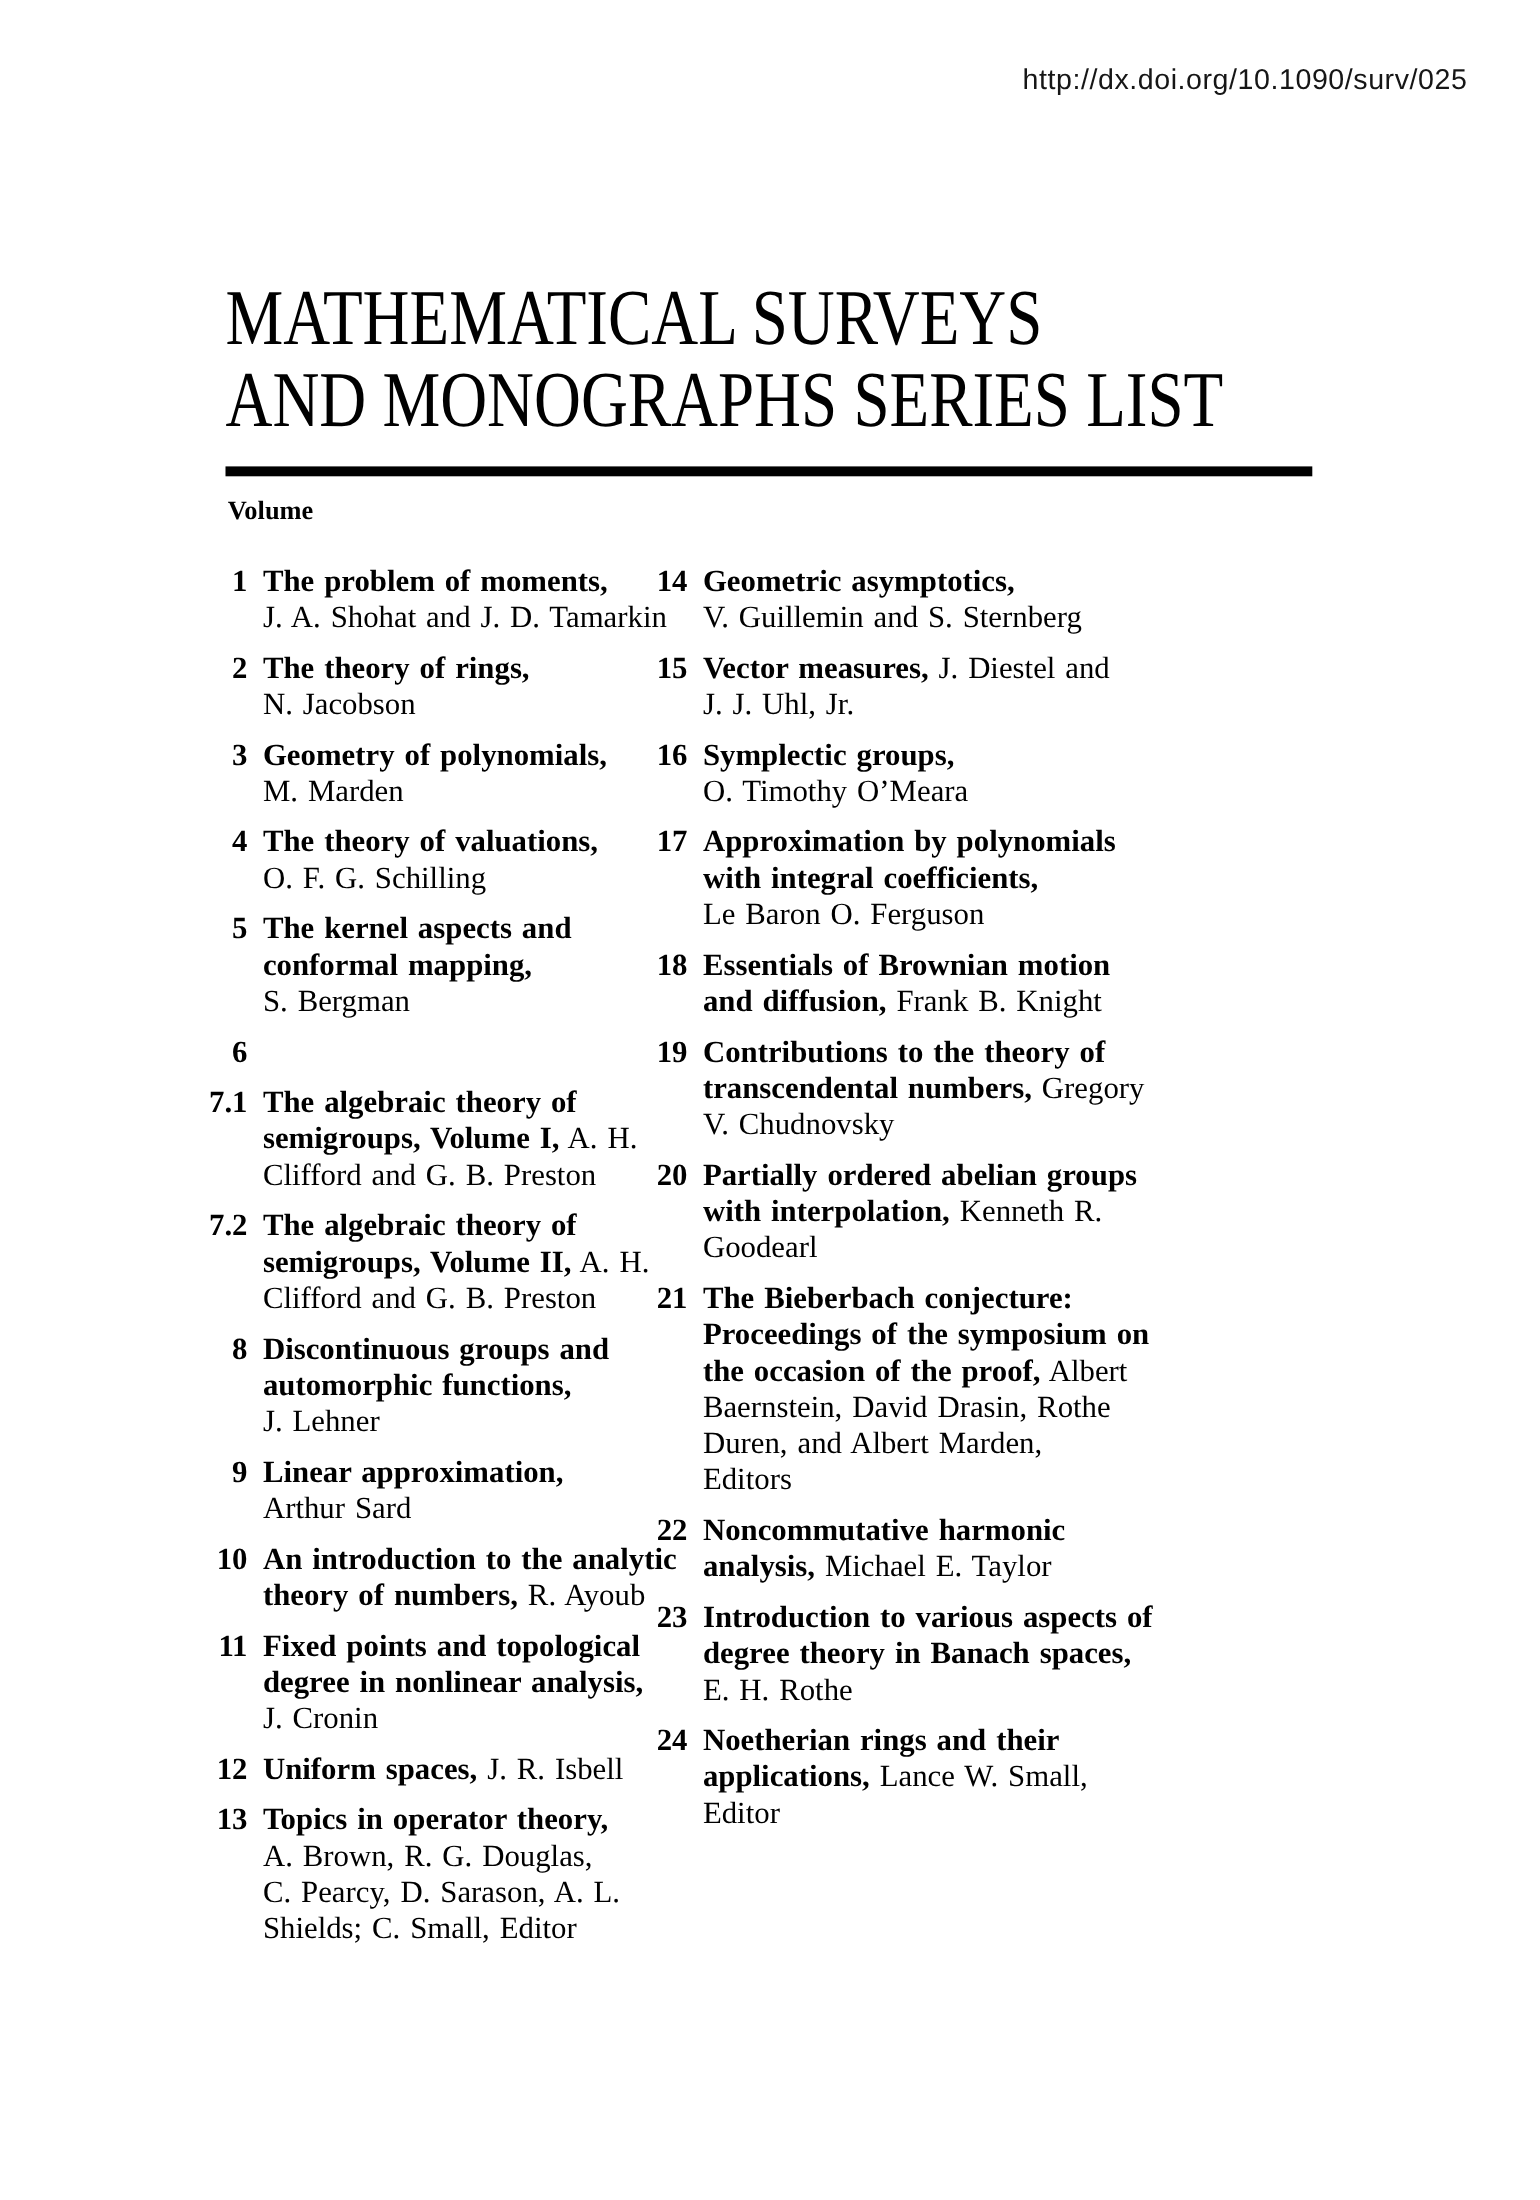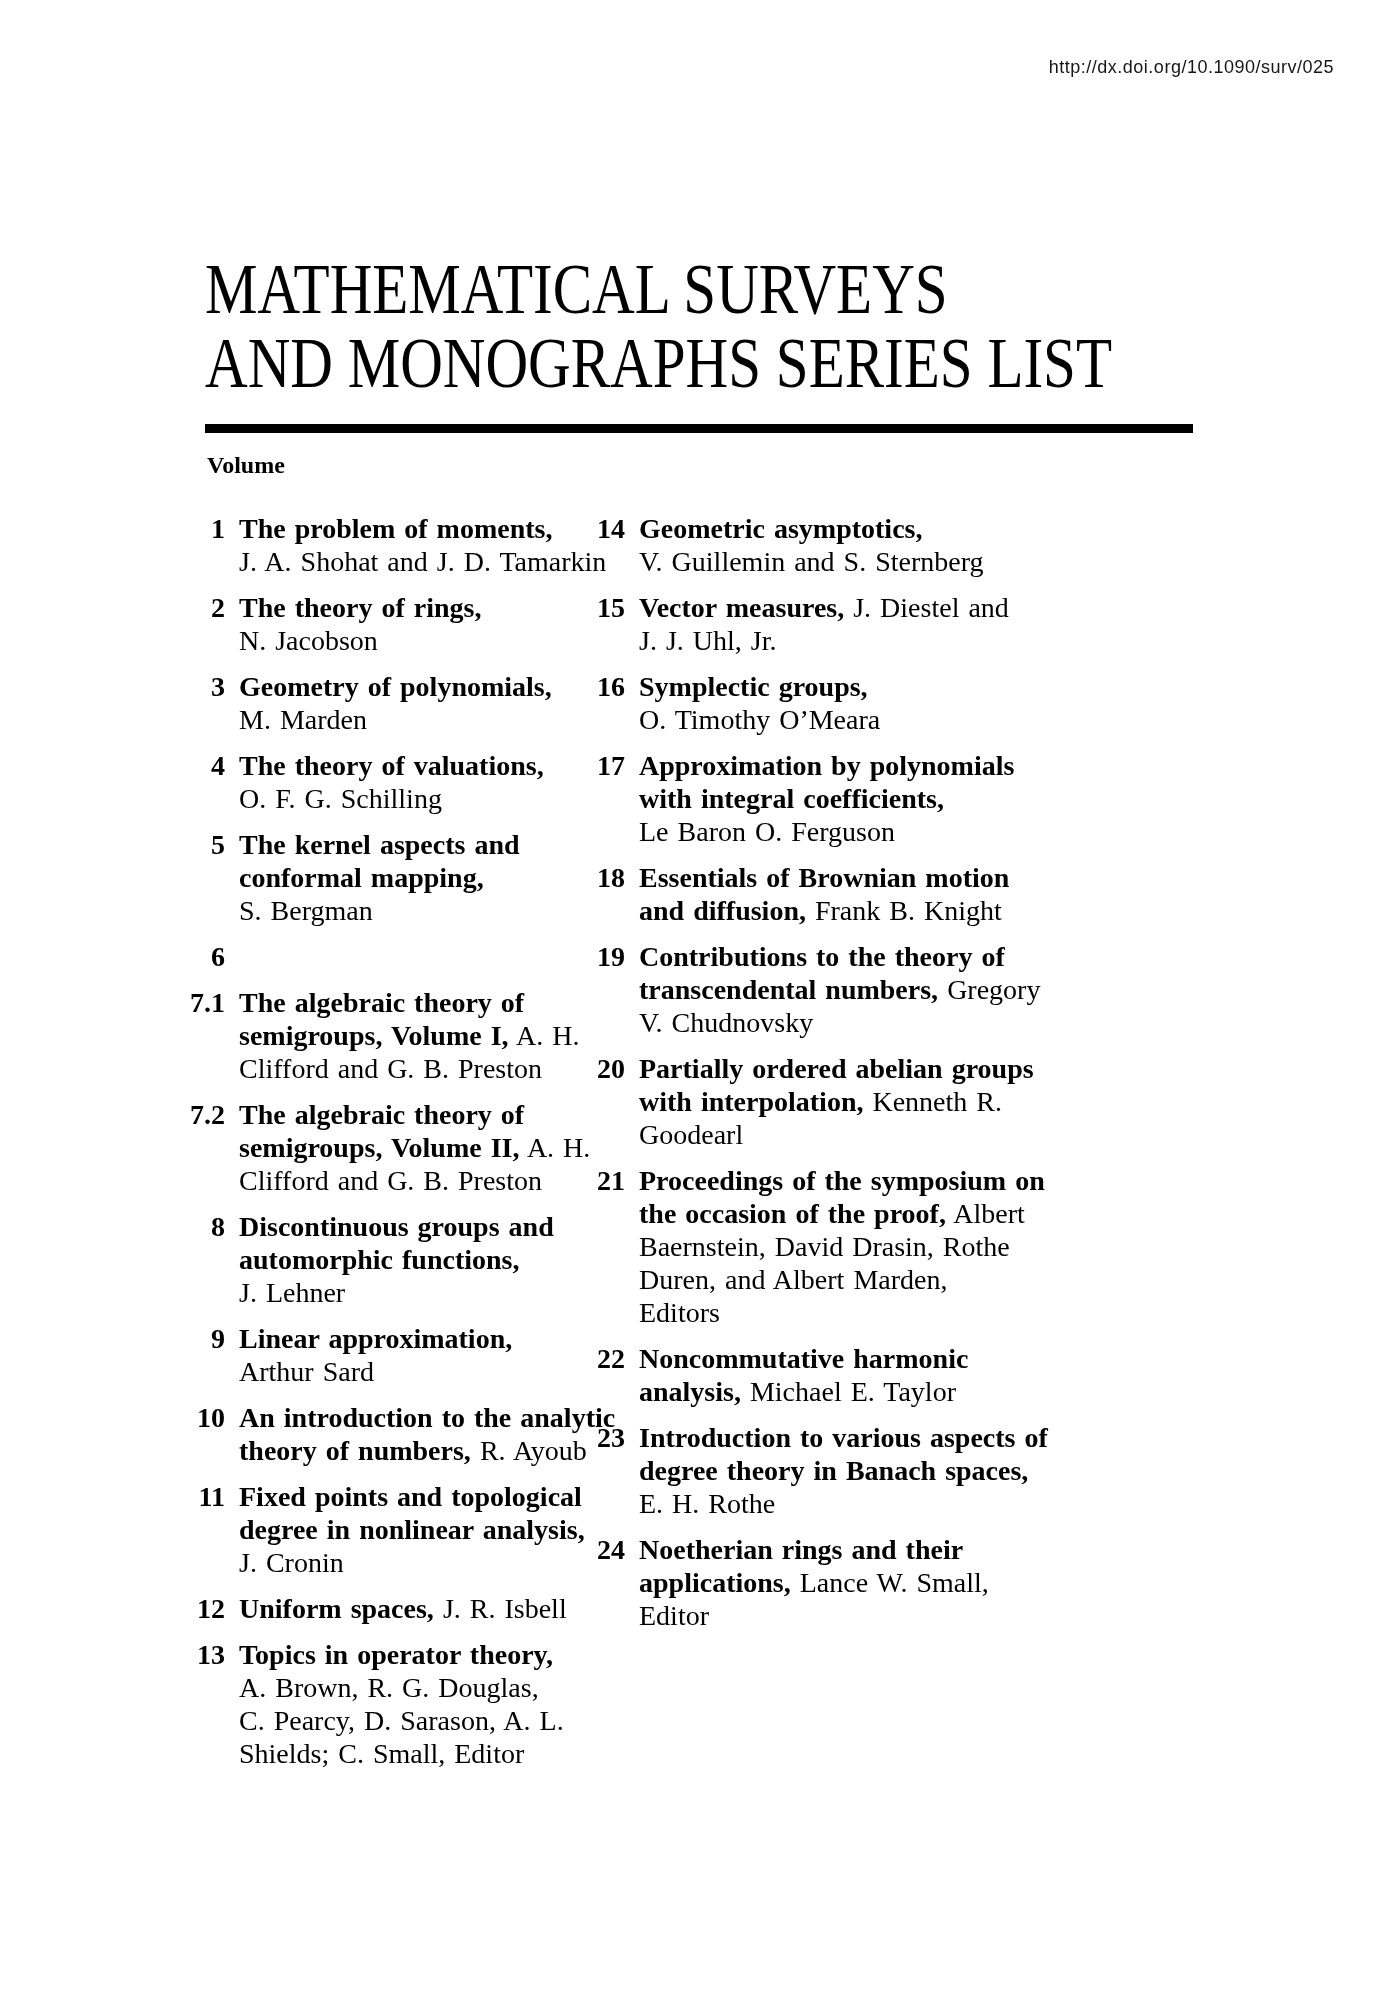--- a/index.html
+++ b/index.html
@@ -10,21 +10,21 @@
     background: #ffffff;
     color: #000000;
     font-family: "Liberation Serif", serif;
     overflow: hidden;
   }
   .doi {
     position: absolute;
     top: 57px;
     right: 66px;
     font-family: "Liberation Sans", sans-serif;
-    font-size: 18px;
+    font-size: 26px;
     color: #161616;
     letter-spacing: 0.5px;
     white-space: nowrap;
   }
   .title {
     position: absolute;
     left: 205px;
     top: 252px;
     font-size: 72px;
     line-height: 74px;
@@ -240,20 +240,21 @@
         <div class="num">20</div>
         <div class="body">
           <div><span class="seg-b">Partially ordered abelian groups</span></div>
           <div><span class="seg-b">with interpolation,</span><span class="seg-r"> Kenneth R.</span></div>
           <div><span class="seg-r">Goodearl</span></div>
         </div>
       </div>
       <div class="item">
         <div class="num">21</div>
         <div class="body">
+          <div><span class="seg-b">The Bieberbach conjecture:</span></div>
           <div><span class="seg-b">Proceedings of the symposium on</span></div>
           <div><span class="seg-b">the occasion of the proof,</span><span class="seg-r"> Albert</span></div>
           <div><span class="seg-r">Baernstein, David Drasin, Rothe</span></div>
           <div><span class="seg-r">Duren, and Albert Marden,</span></div>
           <div><span class="seg-r">Editors</span></div>
         </div>
       </div>
       <div class="item">
         <div class="num">22</div>
         <div class="body">

